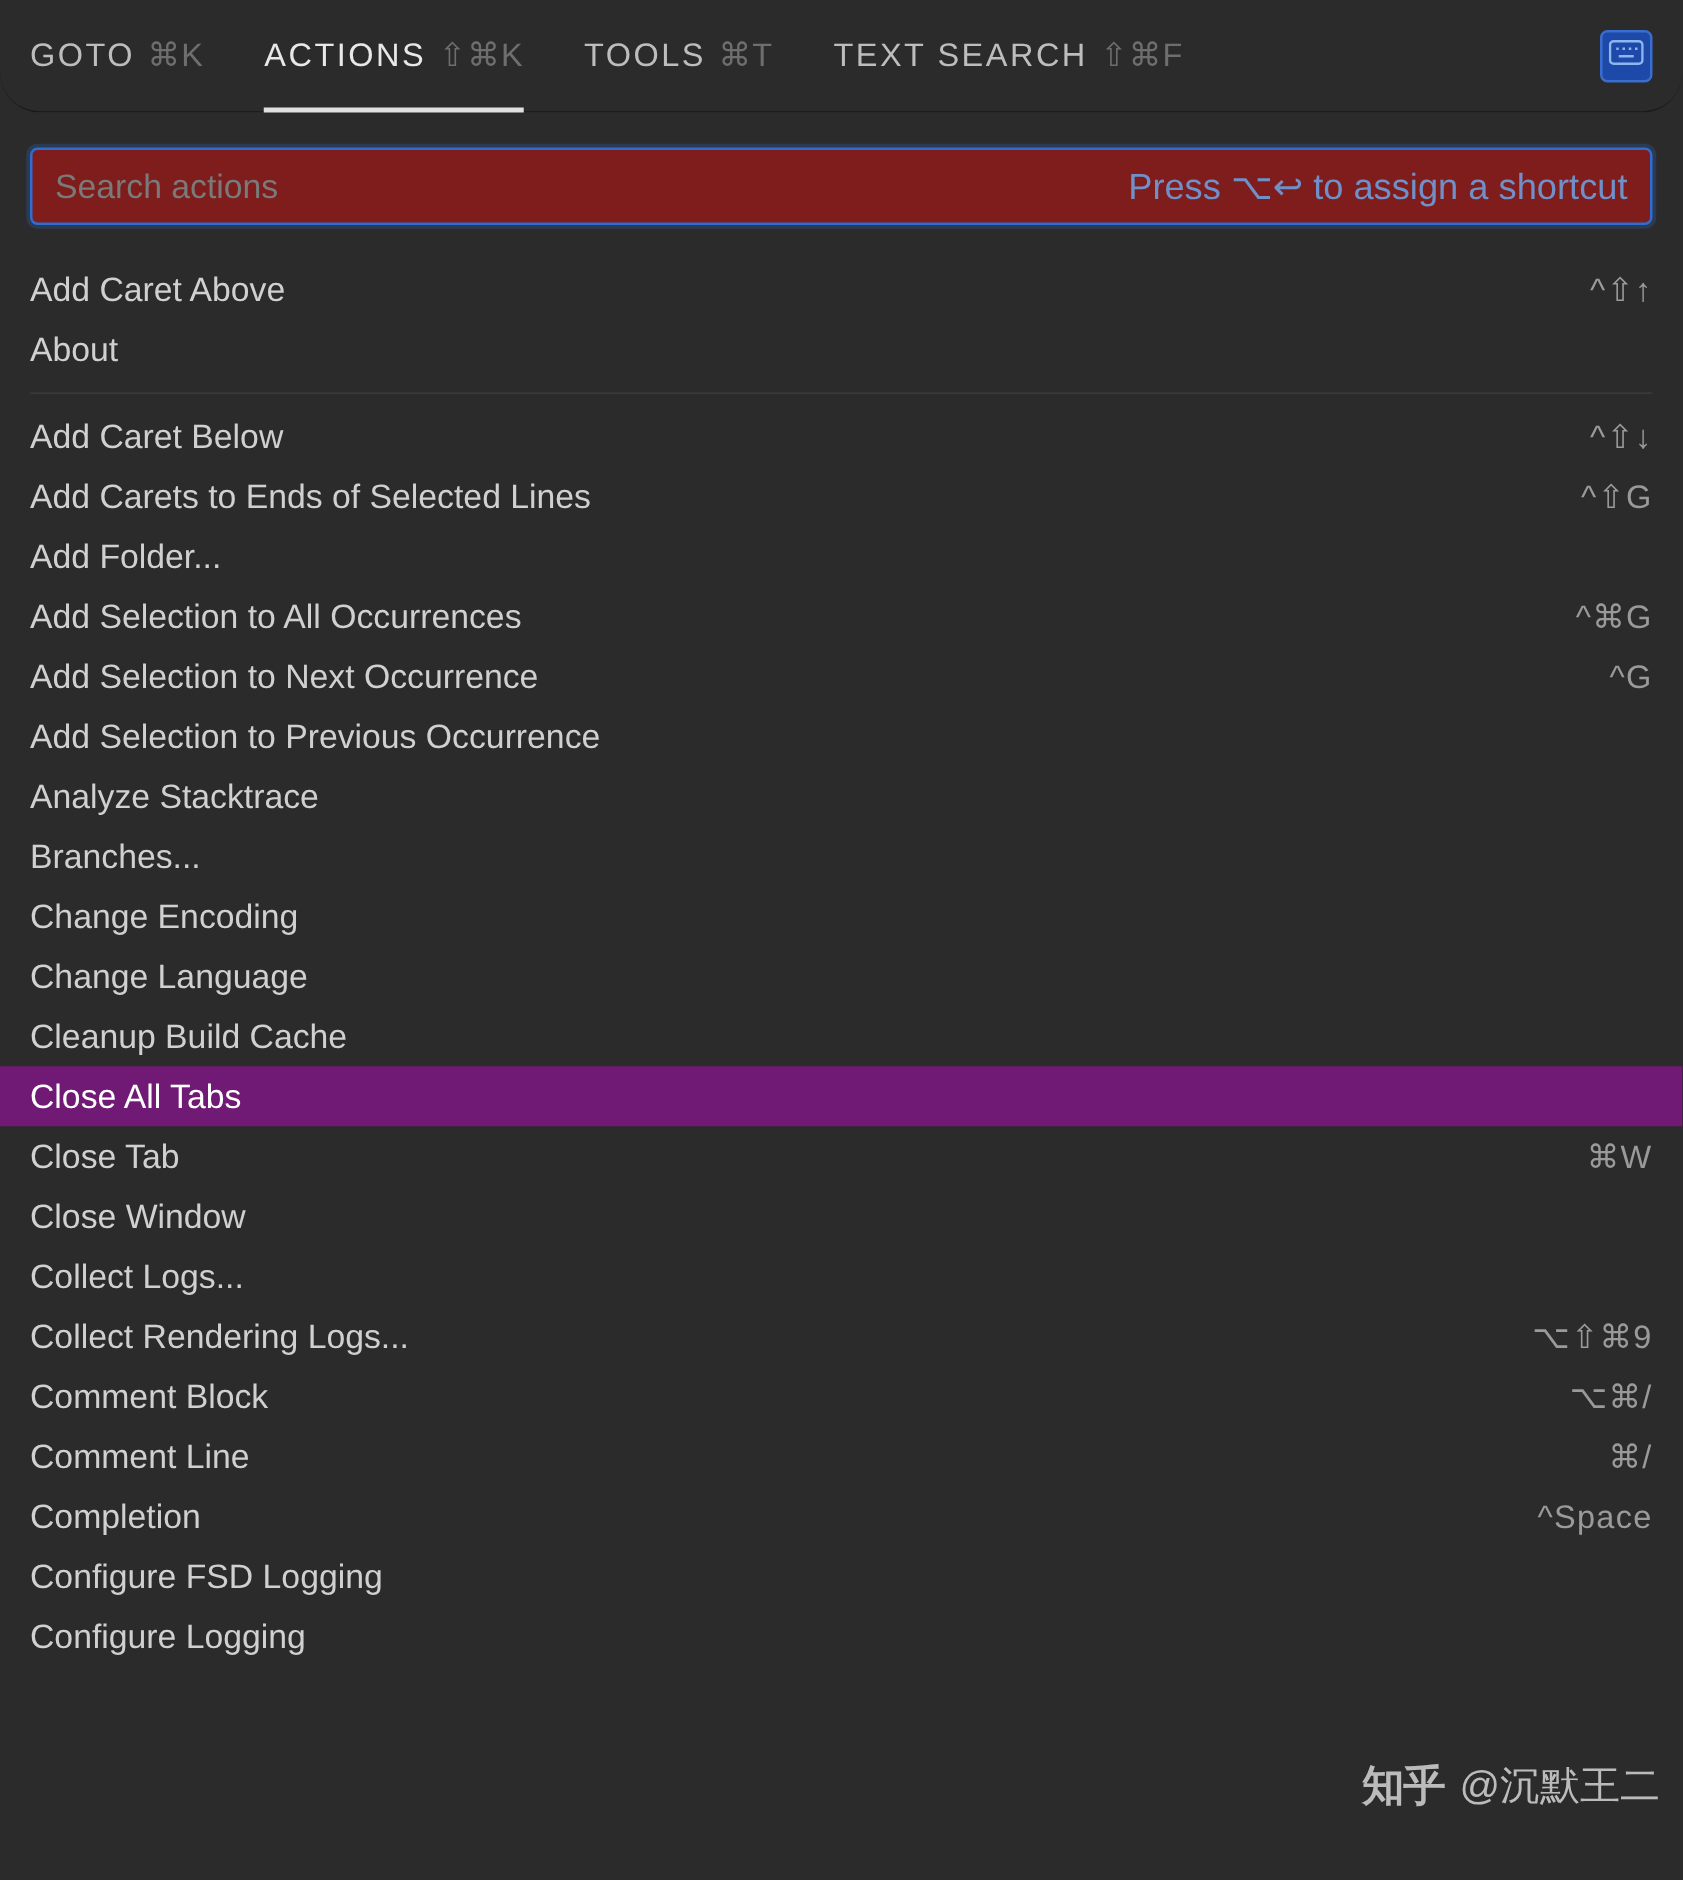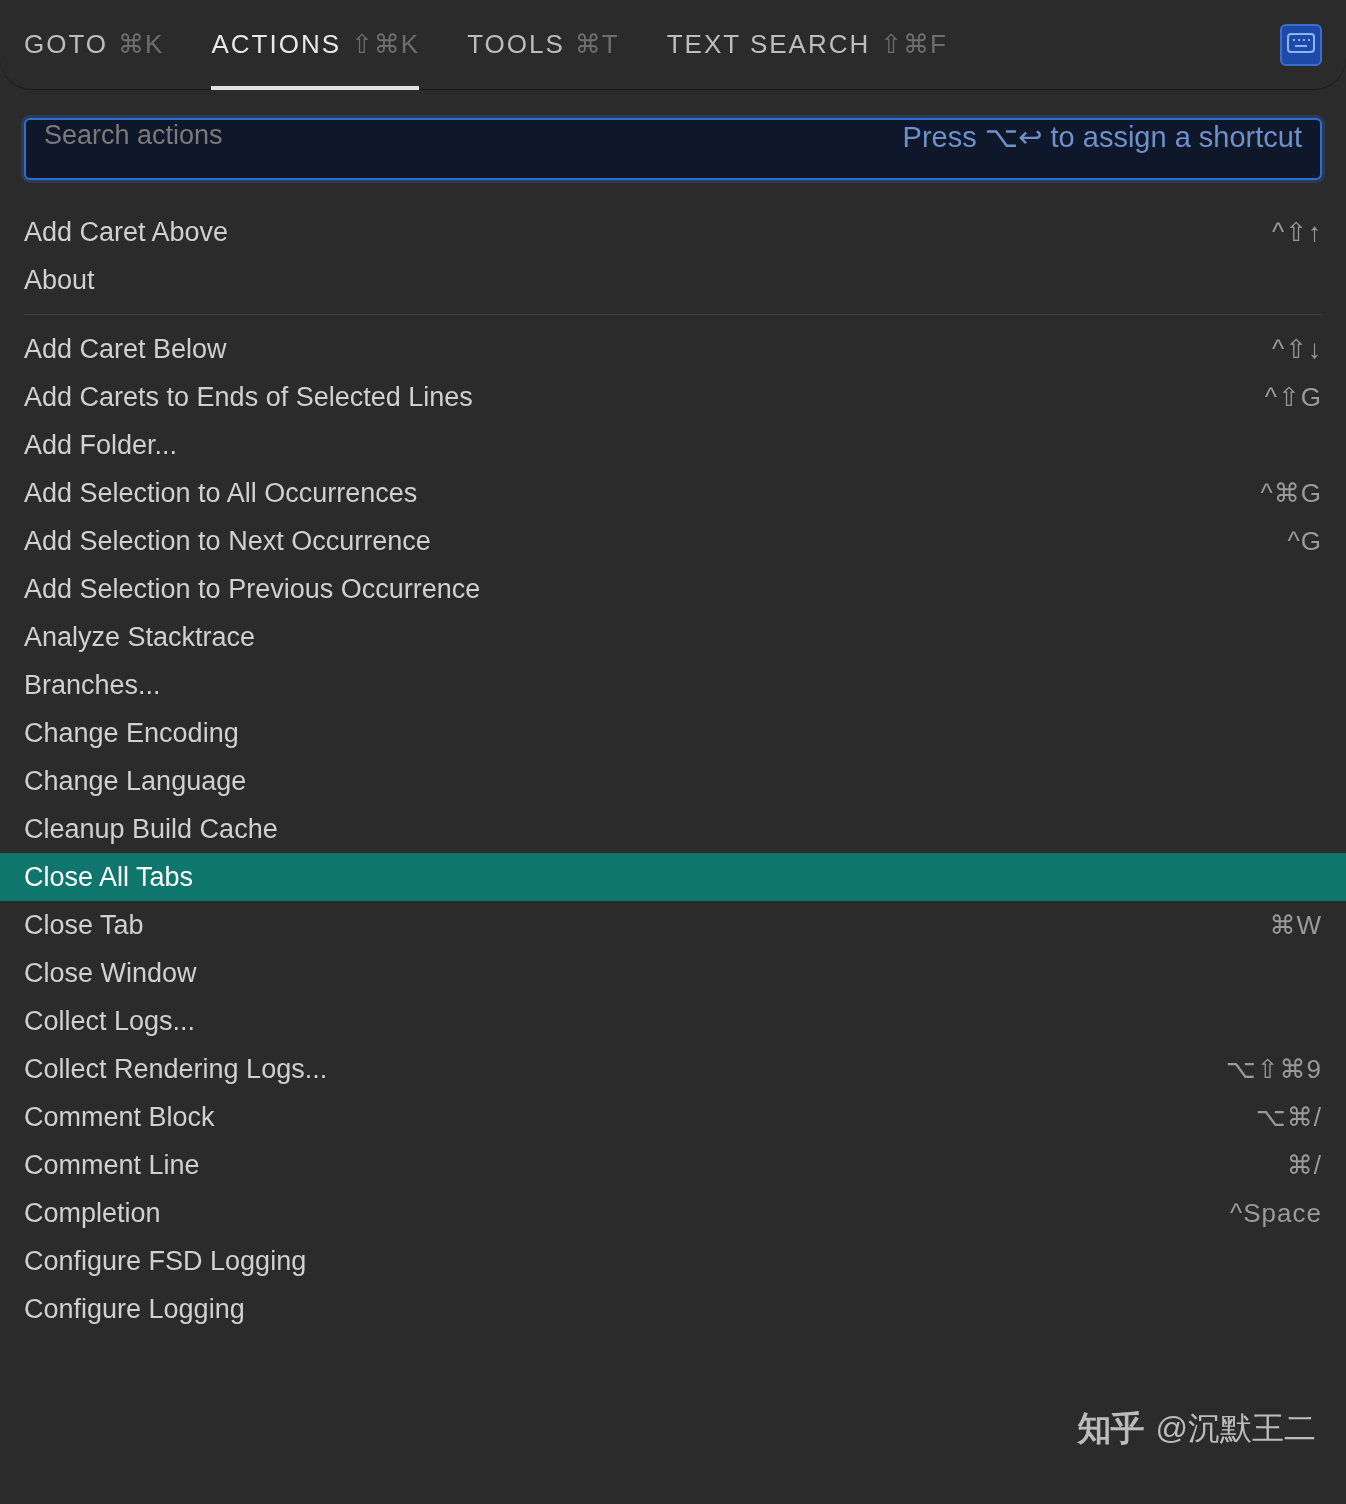--- a/index.html
+++ b/index.html
@@ -79,23 +79,23 @@
     }
     .search-row {
       padding: 28px 24px 18px 24px;
     }
     .search-box {
       border: 2px solid #2f6dd0;
       border-radius: 6px;
       box-shadow: 0 0 0 3px rgba(47,109,208,0.25);
       height: 62px;
       display: flex;
-      align-items: flex-start;
+      align-items: center;
       padding: 0 18px;
-      background: #0f172a;
+      background: #7f1d1d;
     }
     .search-input {
       flex: 1;
       background: transparent;
       border: none;
       outline: none;
       color: #cccccc;
       font-size: 27px;
     }
     .search-input::placeholder {
@@ -111,41 +111,41 @@
     .item {
       display: flex;
       align-items: center;
       height: 48px;
       padding: 0 24px;
       font-size: 27px;
       color: #d0d0d0;
       cursor: pointer;
     }
     .item.selected {
-      background: #0f766e;
+      background: #701a75;
       color: #ffffff;
     }
     .item-label {
       flex: 1;
       white-space: nowrap;
       overflow: hidden;
     }
     .item-shortcut {
       color: #9a9a9a;
       font-size: 26px;
       letter-spacing: 1px;
     }
     .divider {
       height: 1px;
       background: #3f3f3f;
       margin: 10px 24px;
     }
     .watermark {
       position: absolute;
-      right: 30px;
+      right: 18px;
       bottom: 52px;
       color: #c8c8c8;
       font-size: 32px;
       display: flex;
       align-items: center;
       gap: 12px;
       opacity: 0.92;
       pointer-events: none;
     }
     .watermark .zh-logo {

